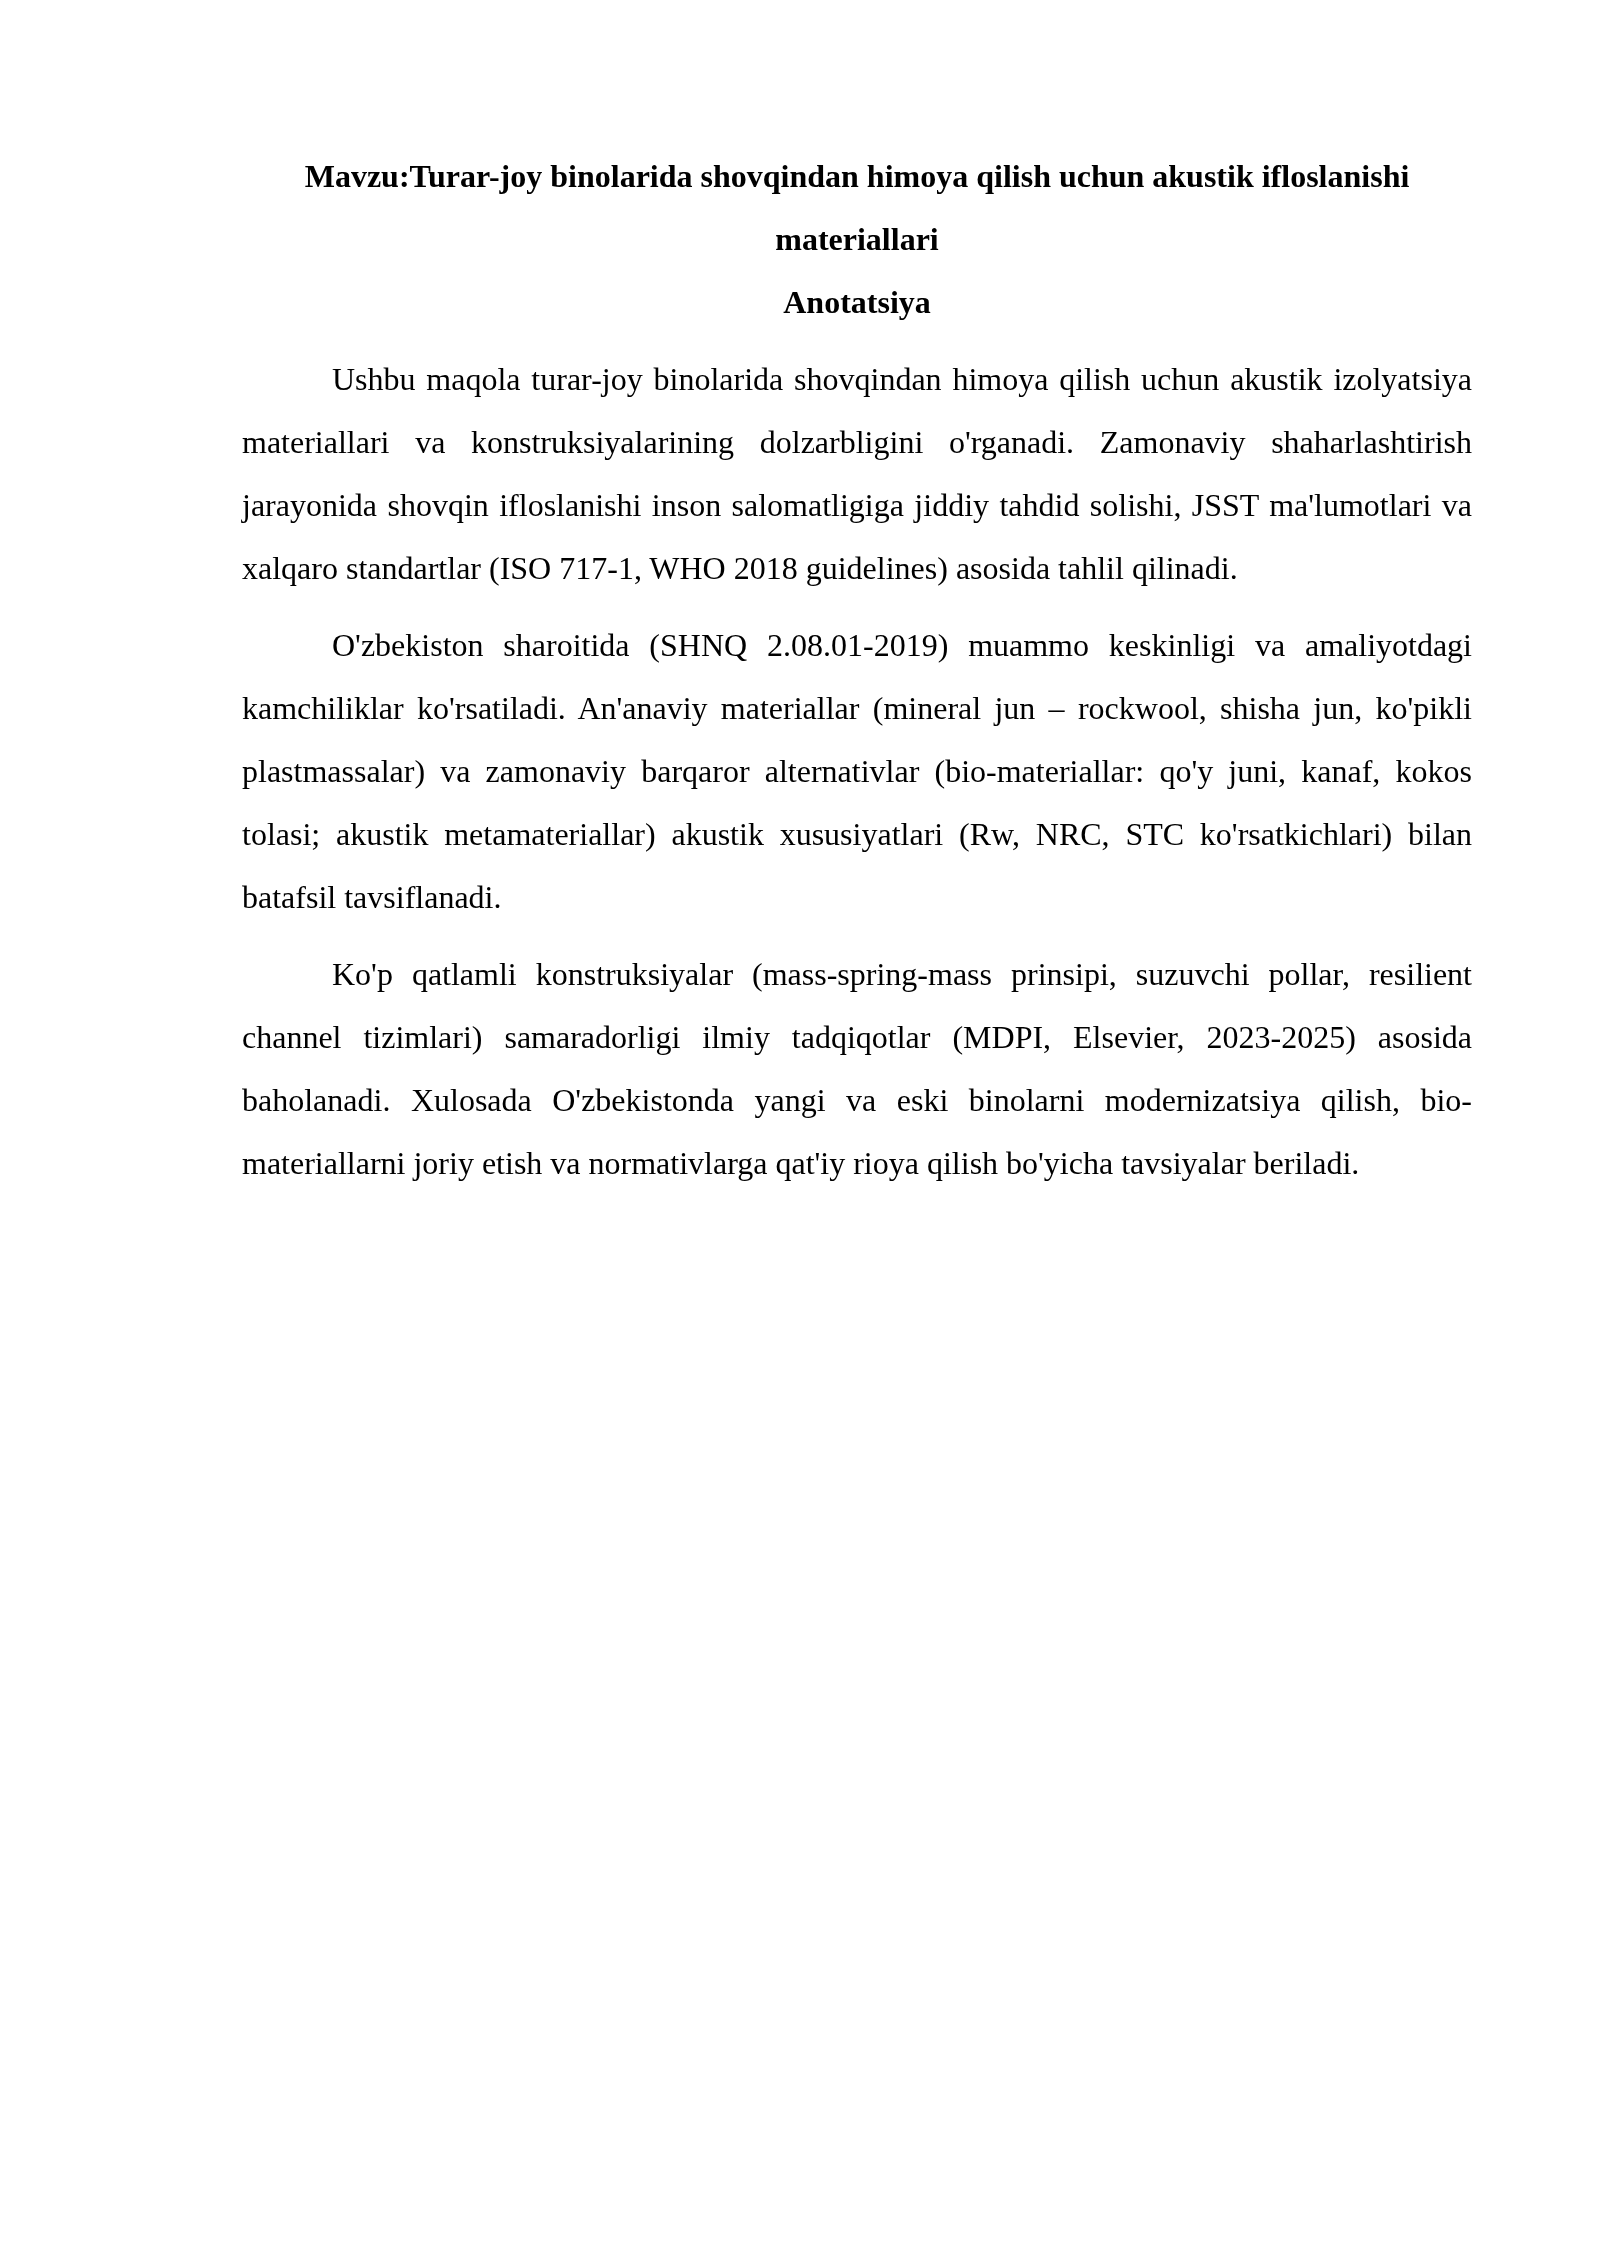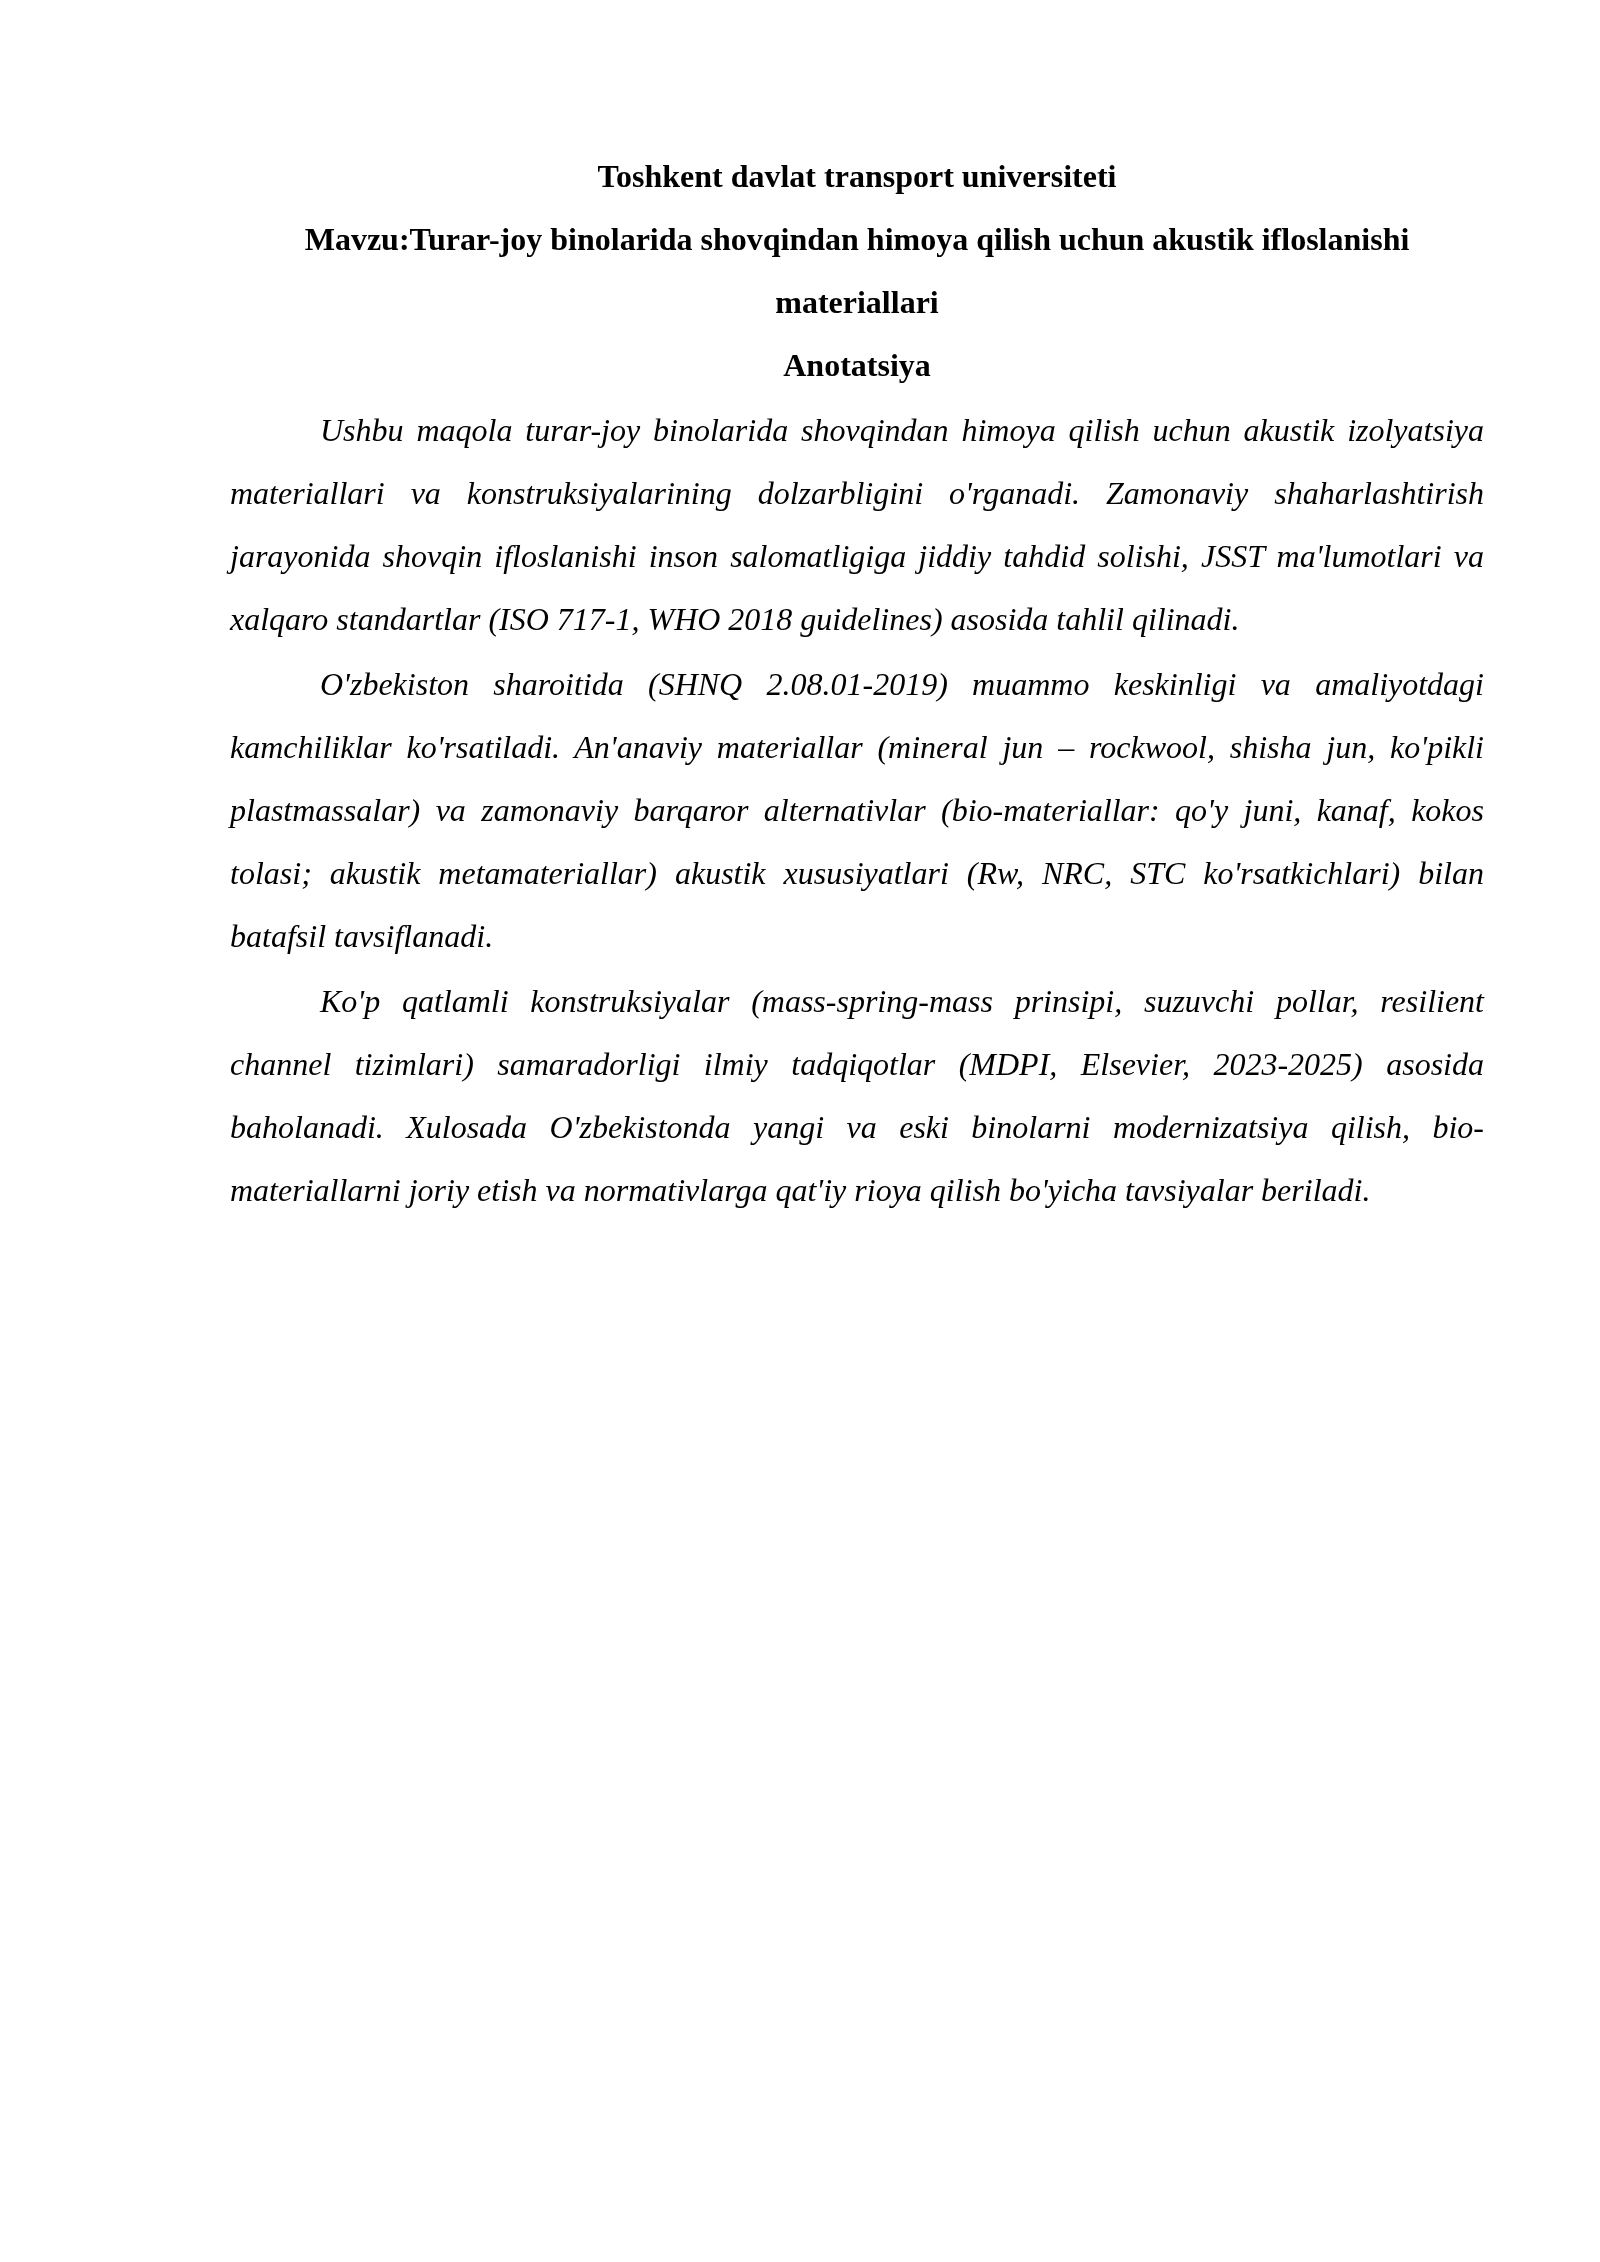--- a/index.html
+++ b/index.html
@@ -20,30 +20,28 @@
       line-height: 63px;
       padding: 145px 114px 0 228px;
       overflow: hidden;
     }
     .heading {
       margin: 0;
       text-align: center;
       font-weight: bold;
     }
     .para {
-      margin: 2px;
+      margin: 14px;
       text-align: justify;
       text-indent: 90px;
-      font-style: italic;
     }
   </style>
 </head>
 <body>
 
 <div class="page">
-  <p class="heading">Toshkent davlat transport universiteti</p>
   <p class="heading">Mavzu:Turar-joy binolarida shovqindan himoya qilish uchun akustik ifloslanishi materiallari</p>
   <p class="heading">Anotatsiya</p>
 
   <p class="para">Ushbu maqola turar-joy binolarida shovqindan himoya qilish uchun akustik izolyatsiya materiallari va konstruksiyalarining dolzarbligini o'rganadi. Zamonaviy shaharlashtirish jarayonida shovqin ifloslanishi inson salomatligiga jiddiy tahdid solishi, JSST ma'lumotlari va xalqaro standartlar (ISO 717-1, WHO 2018 guidelines) asosida tahlil qilinadi.</p>
   <p class="para">O'zbekiston sharoitida (SHNQ 2.08.01-2019) muammo keskinligi va amaliyotdagi kamchiliklar ko'rsatiladi. An'anaviy materiallar (mineral jun – rockwool, shisha jun, ko'pikli plastmassalar) va zamonaviy barqaror alternativlar (bio-materiallar: qo'y juni, kanaf, kokos tolasi; akustik metamateriallar) akustik xususiyatlari (Rw, NRC, STC ko'rsatkichlari) bilan batafsil tavsiflanadi.</p>
   <p class="para">Ko'p qatlamli konstruksiyalar (mass-spring-mass prinsipi, suzuvchi pollar, resilient channel tizimlari) samaradorligi ilmiy tadqiqotlar (MDPI, Elsevier, 2023-2025) asosida baholanadi. Xulosada O'zbekistonda yangi va eski binolarni modernizatsiya qilish, bio-materiallarni joriy etish va normativlarga qat'iy rioya qilish bo'yicha tavsiyalar beriladi.</p>
 </div>
 
 </body></html>

